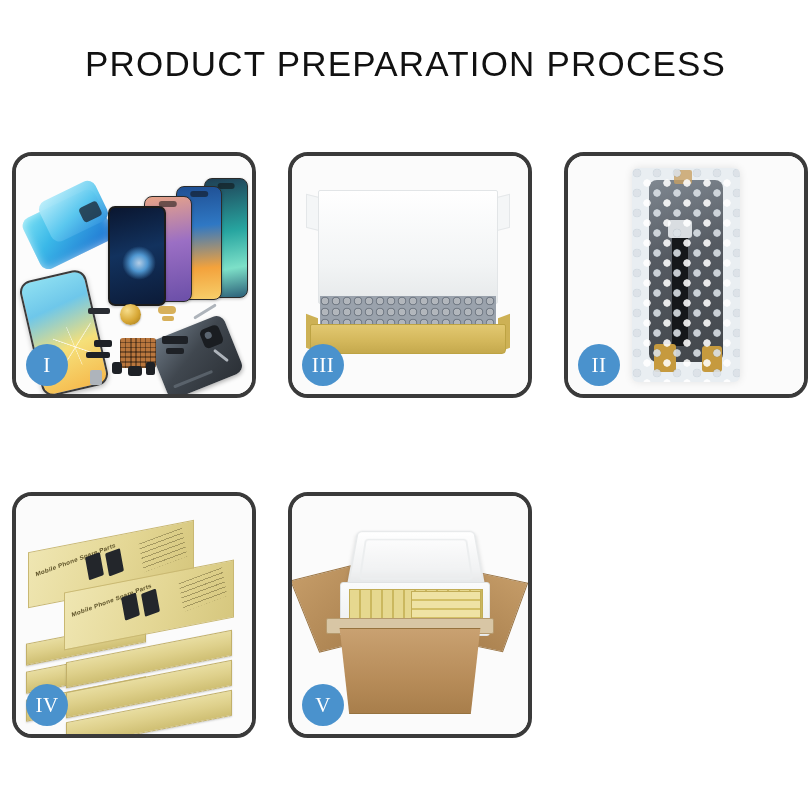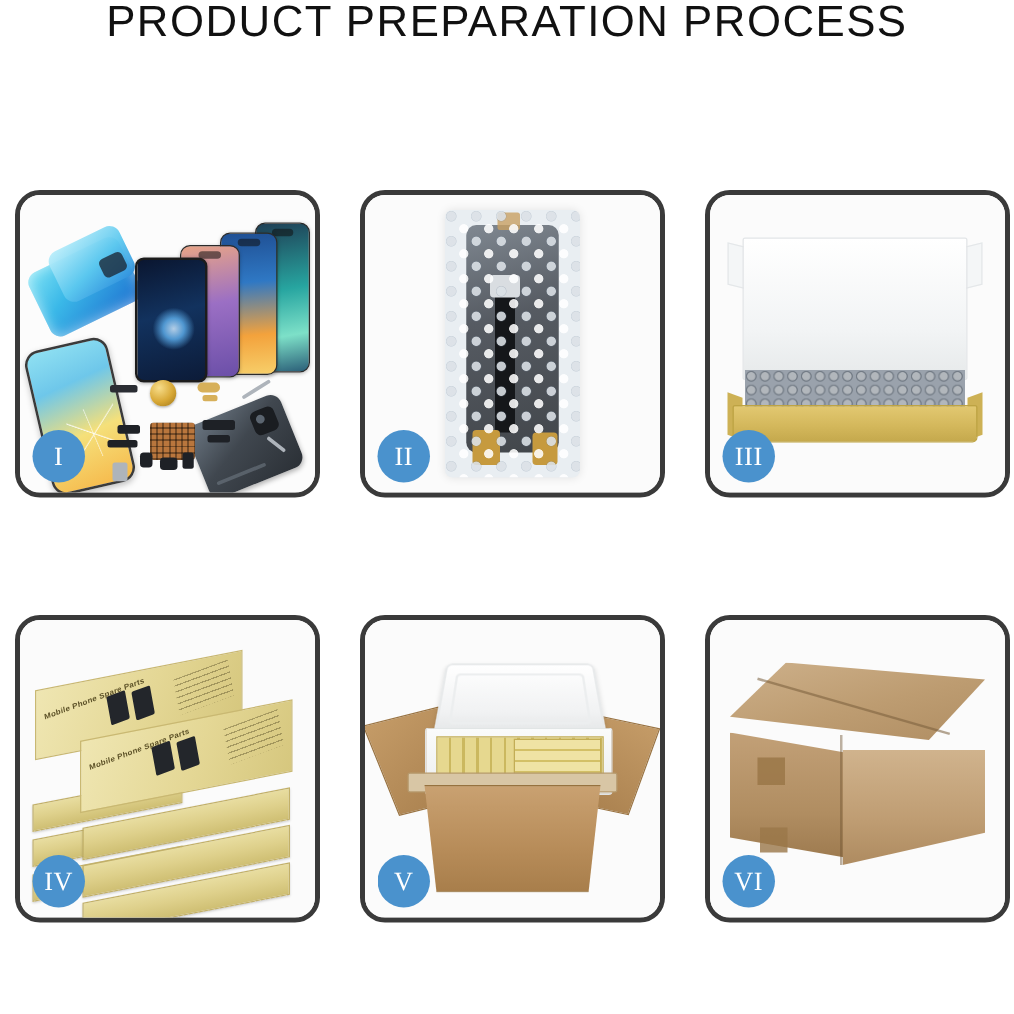--- a/index.html
+++ b/index.html
@@ -21,20 +21,21 @@
 
   
   .header { position: absolute; top: 0; left: 0; width: 811px; }
 
   .page-title {
     text-align: center;
     font-size: 35px;
     font-weight: 400;
     letter-spacing: 1.2px;
     color: #111111;
+    padding-top: 46px;
     line-height: 1.05;
     font-family: "Liberation Sans", sans-serif;
   }
 
   .page-subtitle {
     text-align: center;
     font-size: 14.5px;
     font-weight: 400;
     color: #1b1b1b;
     padding-top: 13px;
@@ -425,46 +426,46 @@
         <div class="prt lt" style="left:74px;top:214px;width:12px;height:15px;border-radius:2px;"></div>
         <div class="prt lt" style="left:176px;top:154px;width:26px;height:3px;transform:rotate(-32deg);"></div>
         <div class="prt lt" style="left:196px;top:198px;width:18px;height:3px;transform:rotate(38deg);"></div>
 
       </div>
       <div class="badge">I</div>
     </div>
 
     <div class="panel">
       <div class="panel-stage">
+        <div class="flatbox">
+          <div class="lid-ear-l"></div>
+          <div class="lid-ear-r"></div>
+          <div class="lid-back"></div>
+          <div class="tray-inner"></div>
+          <div class="tray-side-l"></div>
+          <div class="tray-side-r"></div>
+          <div class="tray-front"></div>
+        </div>
+      </div>
+      <div class="badge">III</div>
+    </div>
+
+    <div class="panel">
+      <div class="panel-stage">
         <div class="bubble-pack">
           <div class="inner-screen"></div>
           <div class="flex-cable"></div>
           <div class="connector"></div>
           <div class="gold-tab-a"></div>
           <div class="gold-tab-b"></div>
           <div class="tape"></div>
           <div class="bubbles"></div>
         </div>
       </div>
       <div class="badge">II</div>
-    </div>
-
-    <div class="panel">
-      <div class="panel-stage">
-        <div class="flatbox">
-          <div class="lid-ear-l"></div>
-          <div class="lid-ear-r"></div>
-          <div class="lid-back"></div>
-          <div class="tray-inner"></div>
-          <div class="tray-side-l"></div>
-          <div class="tray-side-r"></div>
-          <div class="tray-front"></div>
-        </div>
-      </div>
-      <div class="badge">III</div>
     </div>
 
     <div class="panel">
       <div class="panel-stage">
         <div class="stack">
 
           <div class="sbox" style="left:2px;  top:118px; width:120px; height:22px; transform: skewY(-11deg);"></div>
           <div class="sbox" style="left:2px;  top:146px; width:120px; height:22px; transform: skewY(-11deg);"></div>
           <div class="sbox" style="left:2px;  top:174px; width:120px; height:22px; transform: skewY(-11deg);"></div>
 
@@ -501,29 +502,15 @@
             <div class="yellow-fill"></div>
             <div class="yellow-fill2"></div>
           </div>
           <div class="rim"></div>
           <div class="body"></div>
         </div>
       </div>
       <div class="badge">V</div>
     </div>
 
-    <div class="panel">
-      <div class="panel-stage">
-        <div class="bigbox">
-          <div class="top"></div>
-          <div class="top-seam"></div>
-          <div class="face-l"></div>
-          <div class="face-r"></div>
-          <div class="edge"></div>
-          <div class="tape1"></div>
-          <div class="tape2"></div>
-        </div>
-      </div>
-      <div class="badge">VI</div>
-    </div>
 
   </div>
 </div>
 
 </body></html>

